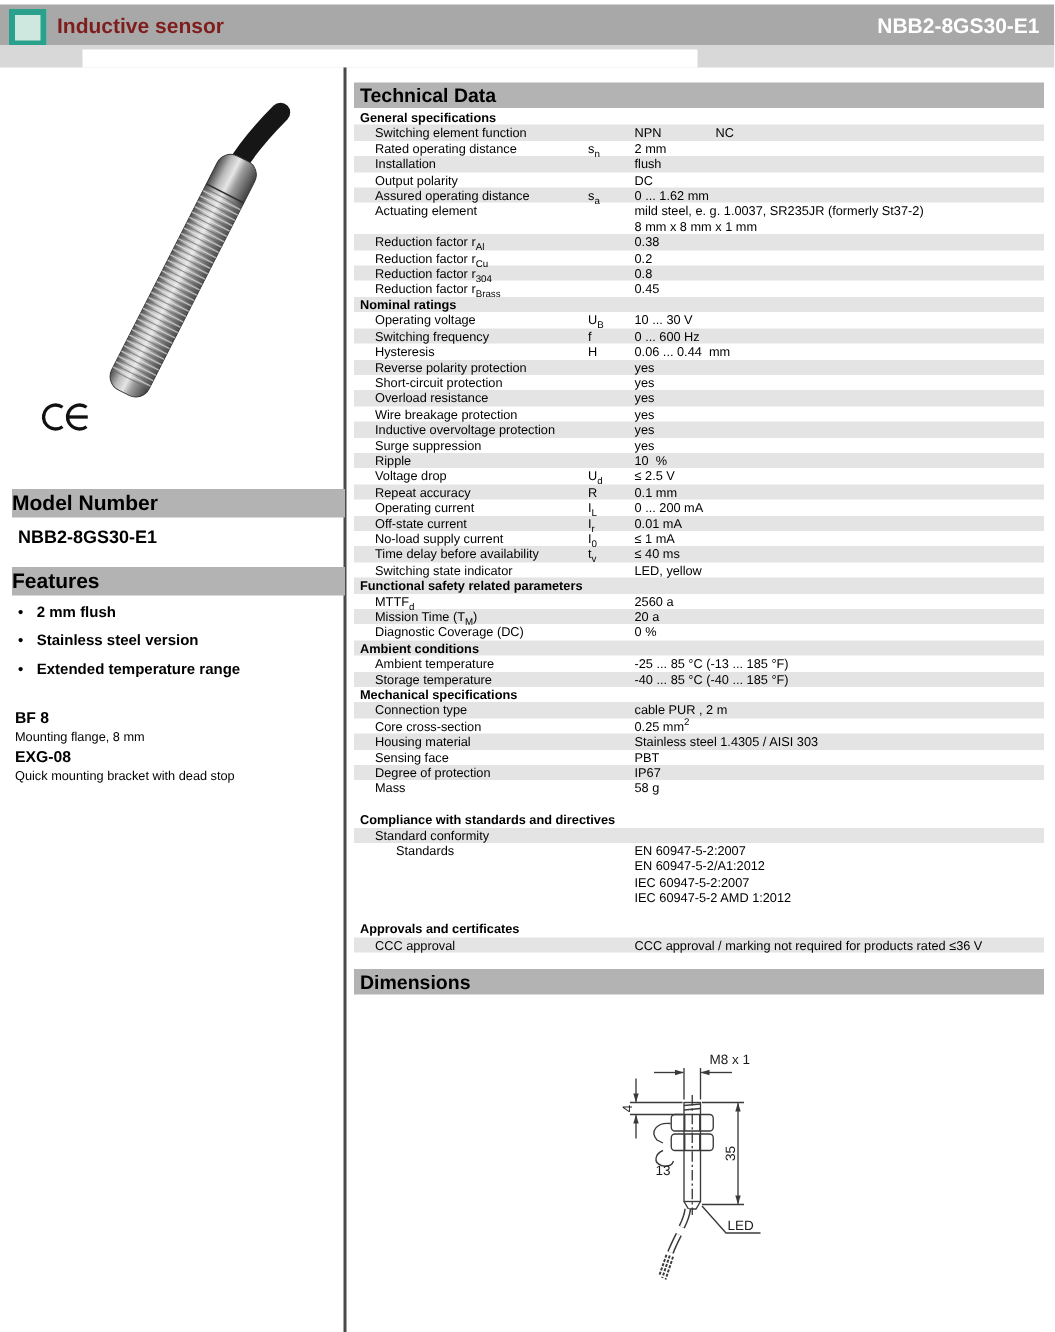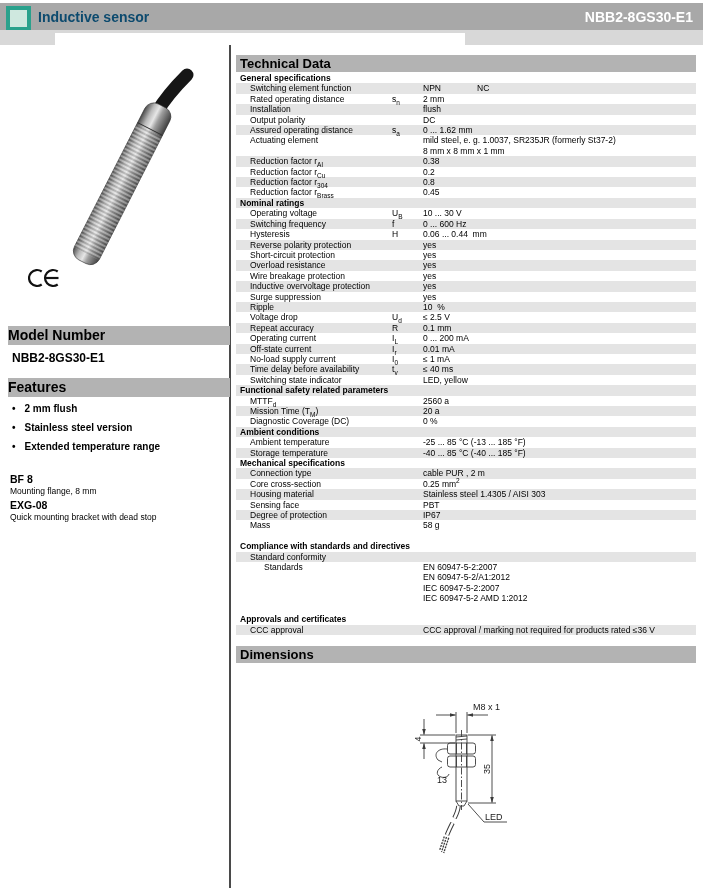--- a/index.html
+++ b/index.html
@@ -3,21 +3,21 @@
 <meta charset="utf-8">
 <style>
   html,body{margin:0;padding:0;}
   body{background:#fff;}
   .page{position:relative;width:703px;height:888px;background:#fff;overflow:hidden;
         font-family:"Liberation Sans",sans-serif;color:#000;}
   
   .titlebar{position:absolute;left:0;top:3px;width:703px;height:27px;background:#a8a8a8;}
   .logo{position:absolute;left:6px;top:3px;width:17px;height:17px;background:#cfe8df;
         border:4px solid #2aa18c;}
-  .titlebar .ptype{position:absolute;left:38px;top:6px;font-size:14px;font-weight:bold;color:#0c4a6e;}
+  .titlebar .ptype{position:absolute;left:38px;top:6px;font-size:14px;font-weight:bold;color:#7f1d1d;}
   .titlebar .pmodel{position:absolute;right:10px;top:6px;font-size:14px;font-weight:bold;color:#fff;}
   .gapband{position:absolute;left:0;top:30px;width:703px;height:15px;background:#d8d8d8;}
   .gapnotch{position:absolute;left:55px;top:33px;width:410px;height:12px;background:#fff;}
   .divider{position:absolute;left:229px;top:45px;width:2px;height:843px;background:#4a4a4a;}
   
   .lbar{position:absolute;left:8px;width:222px;height:19px;background:#b3b3b3;
         font-size:14px;font-weight:bold;line-height:19px;padding-left:0;box-sizing:border-box;}
   .modelval{position:absolute;left:12px;top:351px;font-size:12px;font-weight:bold;}
   .featlist{position:absolute;left:12px;top:403px;margin:0;padding:0;list-style:none;}
   .featlist li{font-size:10px;font-weight:bold;margin-bottom:8px;}

